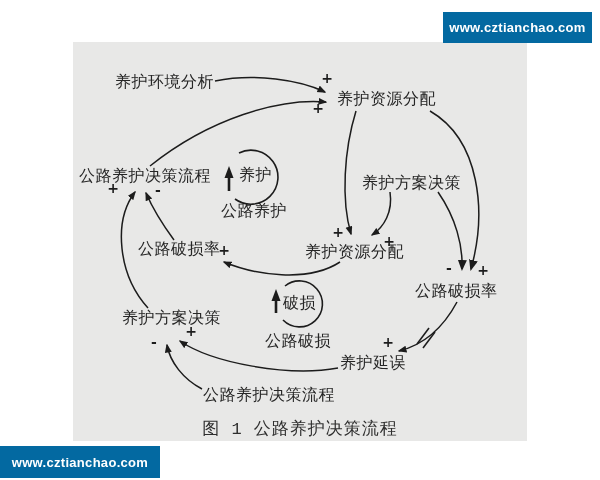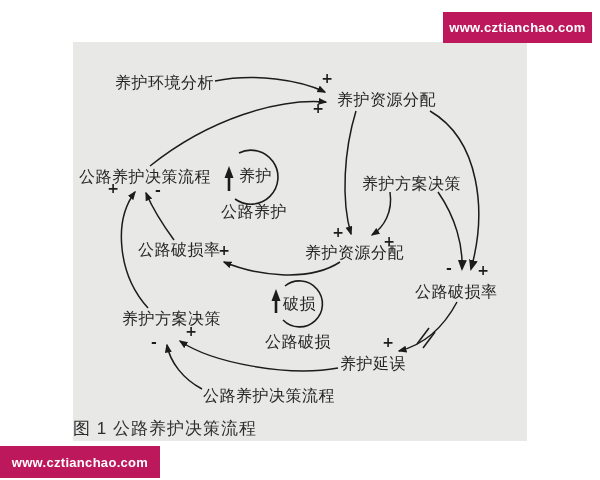--- a/index.html
+++ b/index.html
@@ -5,40 +5,40 @@
   html,body{margin:0;padding:0;}
   body{
     width:600px;height:480px;position:relative;background:#ffffff;
     font-family:"Liberation Sans", sans-serif;overflow:hidden;
   }
   .panel{
     position:absolute;left:73px;top:42px;width:454px;height:399px;
     background:#e8e8e7;
   }
   .watermark{
-    position:absolute;background:#be185d;color:#ffffff;
+    position:absolute;background:#0369a1;color:#ffffff;
     font-family:"Liberation Sans", sans-serif;font-weight:bold;font-size:13px;
     display:flex;align-items:center;justify-content:center;letter-spacing:0.3px;
   }
   .wm-top{left:443px;top:12px;width:149px;height:31px;}
   .wm-bottom{left:0px;top:446px;width:160px;height:32px;}
   .node{
     position:absolute;color:#262626;font-size:16px;line-height:18px;
-    font-family:Liberation Serif, serif;
+    font-family:Liberation Mono, monospace;
     letter-spacing:0.5px;white-space:nowrap;
   }
   .sign{
     position:absolute;color:#1c1c1c;font-size:14px;font-weight:bold;
     font-family:"DejaVu Sans","Liberation Sans",sans-serif;
     transform:translate(-50%,-50%);white-space:nowrap;
   }
   .caption{
-    position:absolute;left:73px;top:417px;width:454px;text-align:left;
+    position:absolute;left:73px;top:417px;width:454px;text-align:center;
     color:#2e2e2e;font-size:17px;letter-spacing:1px;
-    font-family:Liberation Sans, sans-serif;
+    font-family:Liberation Mono, monospace;
   }
   svg.arrows{position:absolute;left:0;top:0;width:600px;height:480px;pointer-events:none;}
 </style>
 </head>
 <body>
 
 <div class="panel"></div>
 
 <div class="watermark wm-top">www.cztianchao.com</div>
 <div class="watermark wm-bottom">www.cztianchao.com</div>

